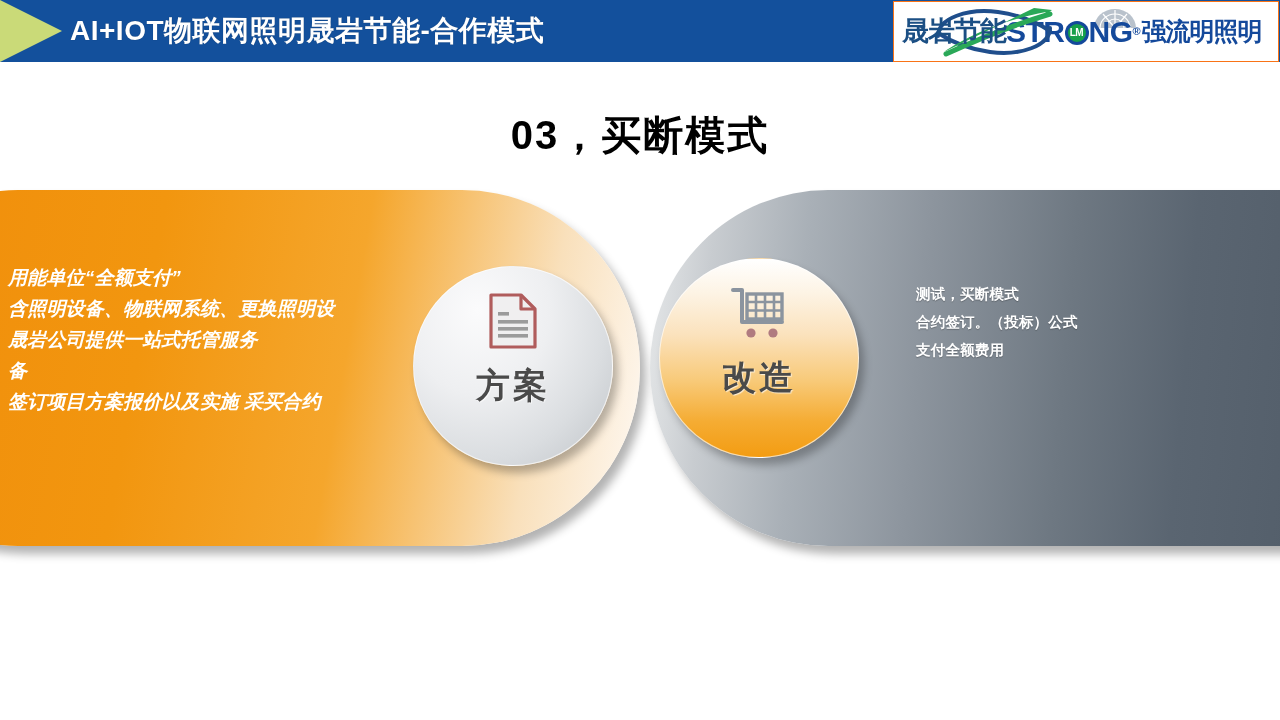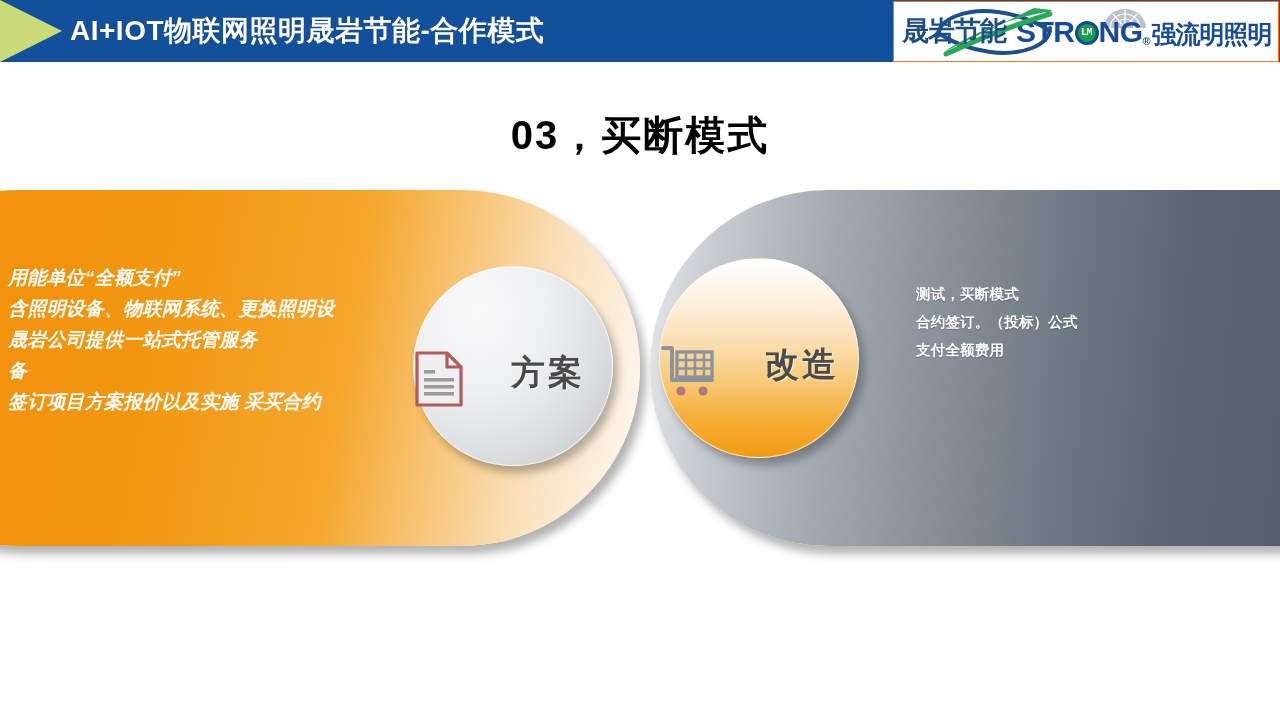--- a/index.html
+++ b/index.html
@@ -72,22 +72,21 @@
   }
   #logo-swoosh {
     position: absolute;
     left: 22px; top: 4px;
     width: 140px; height: 52px;
     z-index: 1;
     pointer-events: none;
   }
   #logo-strong-wrap {
     display: flex;
-    align-items: flex-end;
-    margin-left: 10px;
+    align-items: center;
     position: relative;
   }
   #logo-strong {
     position: relative;
     font-size: 30px;
     font-weight: bold;
     color: #14499b;
     letter-spacing: -0.5px;
     font-family: "Liberation Sans", sans-serif;
     line-height: 1;
@@ -110,21 +109,20 @@
     left: 3px; top: 3px;
     width: 18px; height: 18px;
     border-radius: 50%;
     background: #16a04a;
     color: #ffffff;
     font-size: 10px;
     font-weight: bold;
     line-height: 18px;
     text-align: center;
     letter-spacing: -0.5px;
-    font-family: Liberation Mono, monospace;
   }
   #logo-fan {
     position: absolute;
     left: 86px; top: -8px;
     width: 46px; height: 20px;
   }
   #logo-reg {
     font-size: 11px;
     font-weight: bold;
     color: #14499b;
@@ -200,25 +198,25 @@
     text-shadow: 0 1px 1px rgba(0,0,0,0.25);
   }
   #panel-right-text .ln { display: block; }
 
   
   .circle {
     position: absolute;
     width: 200px; height: 200px;
     border-radius: 50%;
     display: flex;
+    flex-direction: column;
     align-items: center;
     justify-content: flex-start;
     box-shadow: 5px 7px 9px rgba(0,0,0,0.28);
     border: 1px solid rgba(255,255,255,0.65);
-    gap: 47px;
   }
   #circle-plan {
     left: 413px; top: 266px;
     background: radial-gradient(ellipse at 32% 22%, #fbfbfc 0%, #eeeff1 38%, #dadde0 68%, #c5c9cd 92%, #bcc0c5 100%);
   }
   #circle-retrofit {
     left: 659px; top: 258px;
     background: linear-gradient(180deg, #ffffff 0%, #fdf3e3 18%, #fbe2bd 38%, #f8c977 62%, #f5ac33 82%, #f39c12 100%);
   }
   .circle-icon {

